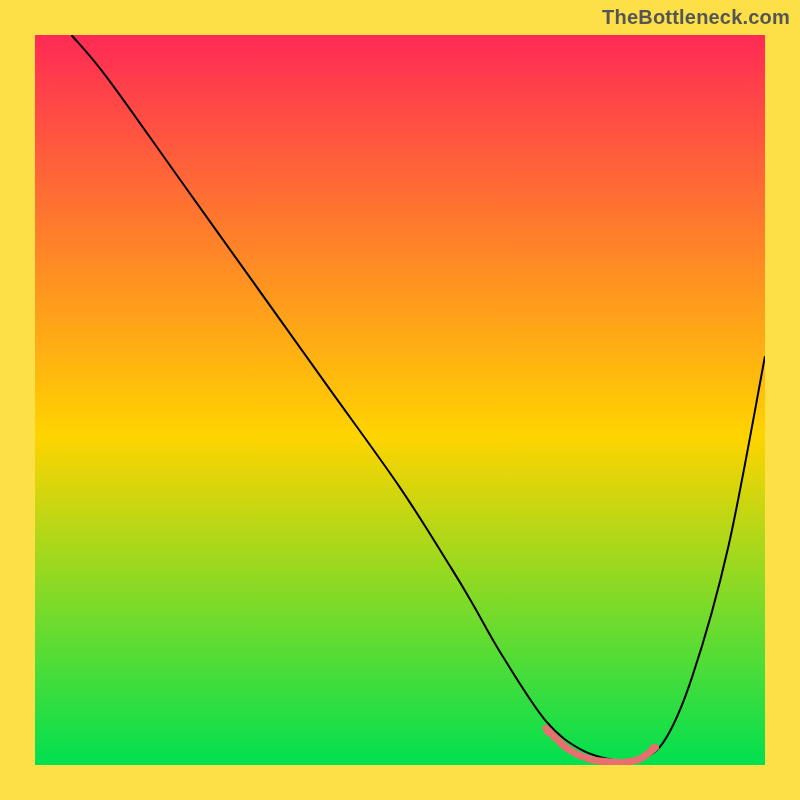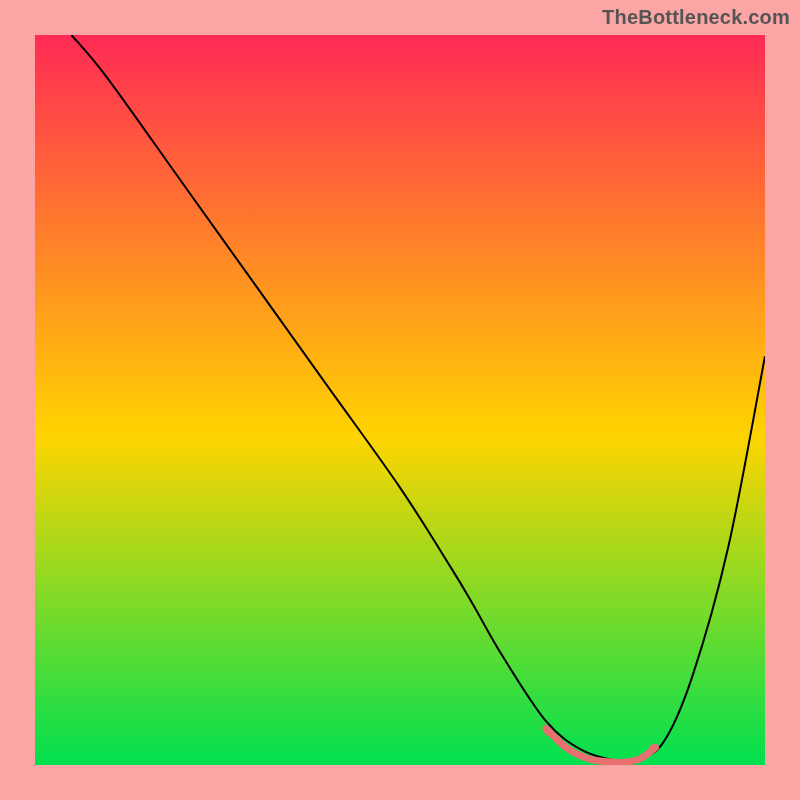--- a/index.html
+++ b/index.html
@@ -8,21 +8,21 @@
     width: 800px;
     height: 800px;
     background: #000;
     font-family: Arial, Helvetica, sans-serif;
     overflow: hidden;
   }
   .frame {
     position: relative;
     width: 800px;
     height: 800px;
-    background: #fca5a5;
+    background: #fde047;
   }
   .watermark {
     position: absolute;
     top: 6px;
     right: 10px;
     color: #555;
     font-size: 20px;
     font-weight: 600;
     letter-spacing: 0.2px;
     user-select: none;

